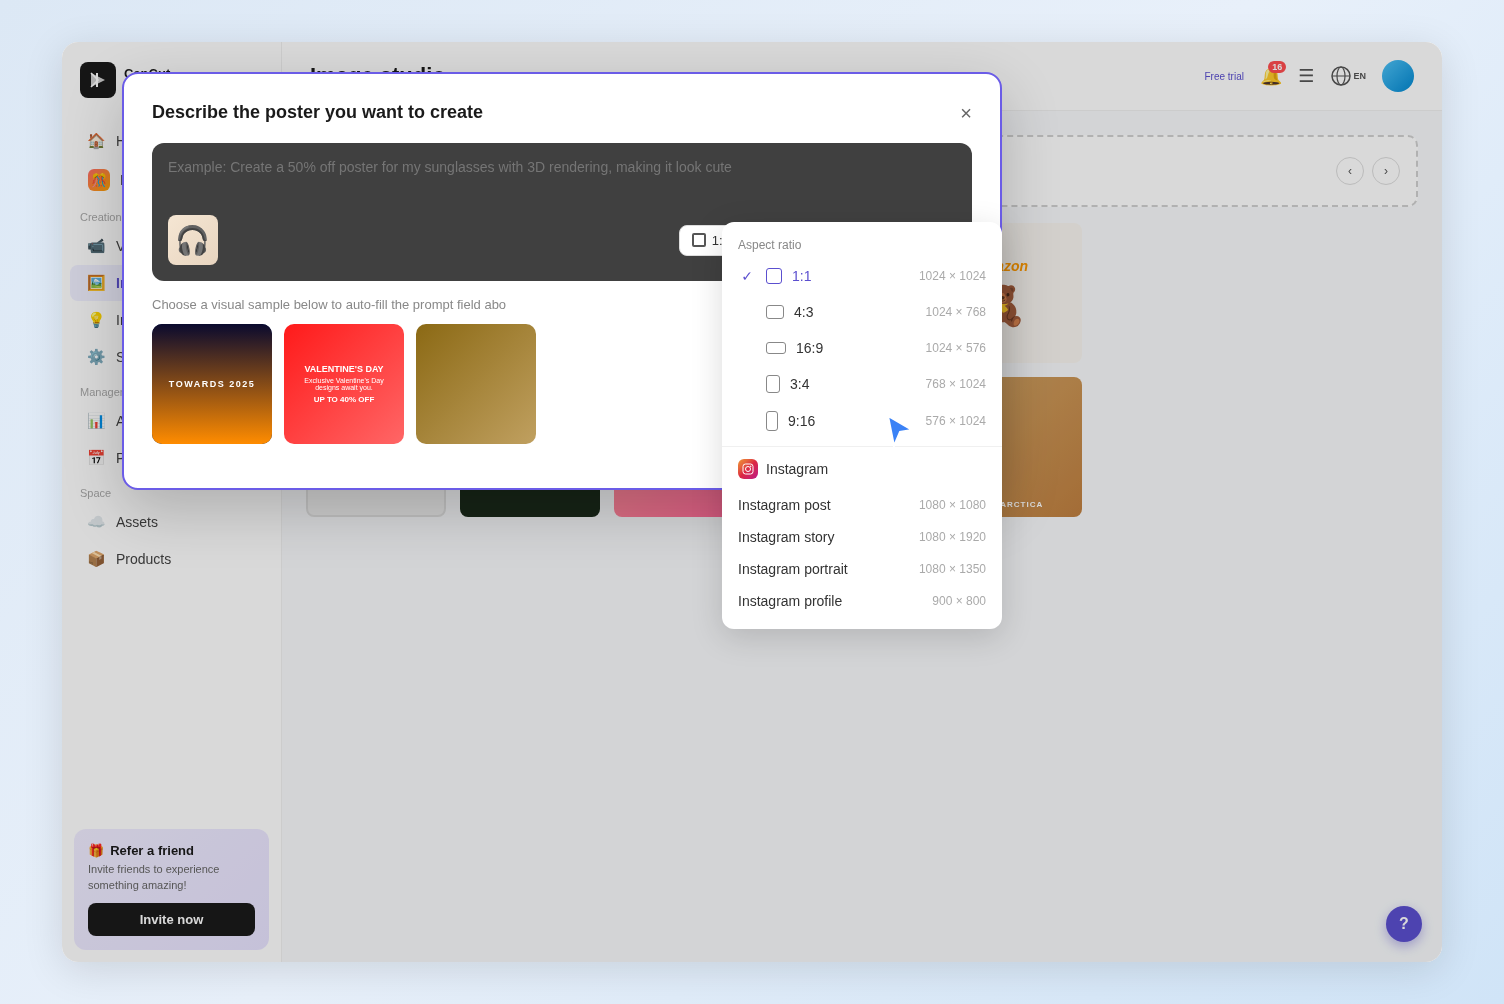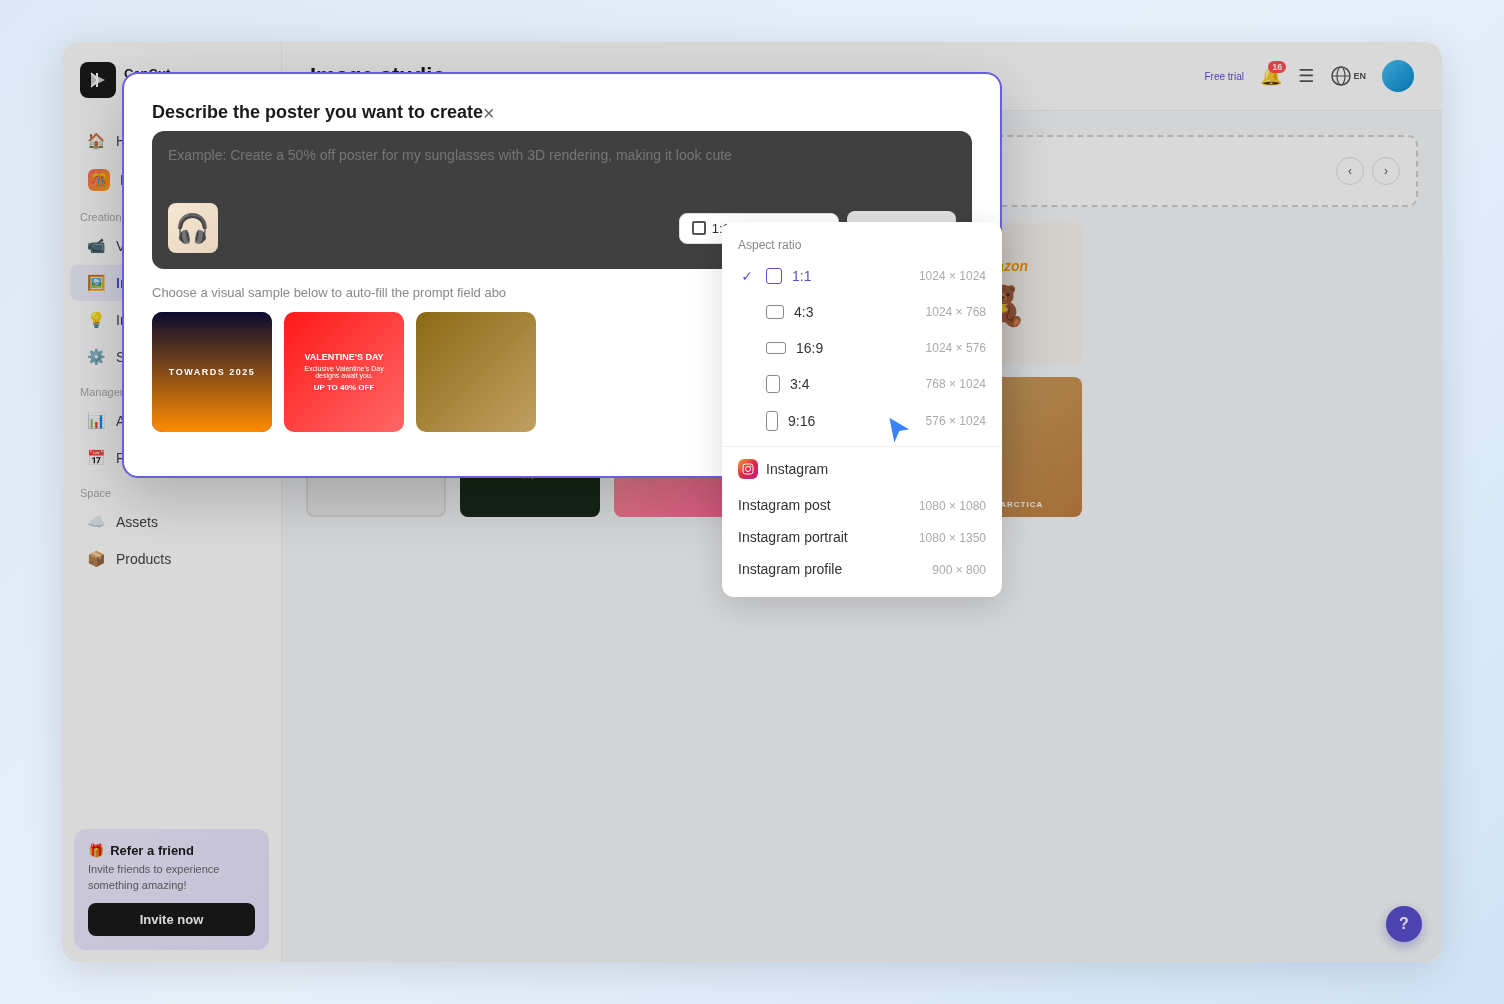--- a/index.html
+++ b/index.html
@@ -251,21 +251,22 @@
       border-radius: 16px;
       width: 880px;
       padding: 28px;
       box-shadow: 0 20px 60px rgba(0,0,0,0.2);
       position: relative;
       border: 2px solid #6b5ce7;
     }
     .dialog-header {
       display: flex;
       align-items: center;
-      margin-bottom: 8px;
+      justify-content: space-between;
+      margin-bottom: 20px;
     }
     .dialog-title {
       font-size: 18px;
       font-weight: 700;
       color: #1a1a1a;
     }
     .close-btn {
       background: none;
       border: none;
       font-size: 20px;
@@ -472,21 +473,21 @@
       background: linear-gradient(135deg, #f09433 0%, #e6683c 25%, #dc2743 50%, #cc2366 75%, #bc1888 100%);
       border-radius: 6px;
       display: flex;
       align-items: center;
       justify-content: center;
       color: white;
       font-size: 12px;
     }
     .insta-item {
       display: flex;
-      align-items: flex-end;
+      align-items: center;
       padding: 8px 16px;
       cursor: pointer;
       font-size: 14px;
       color: #333;
     }
     .insta-item .name { flex: 1; }
     .insta-item .px { font-size: 12px; color: #aaa; }
     .beta-badge {
       position: absolute;
       top: 10px;
@@ -840,20 +841,24 @@
           </div>
           <span>Instagram</span>
         </div>
       </div>
 
       <div class="insta-item">
         <span class="name">Instagram post</span>
         <span class="px">1080 × 1080</span>
       </div>
       <div class="insta-item">
+        <span class="name">Instagram story</span>
+        <span class="px">1080 × 1920</span>
+      </div>
+      <div class="insta-item">
         <span class="name">Instagram portrait</span>
         <span class="px">1080 × 1350</span>
       </div>
       <div class="insta-item">
         <span class="name">Instagram profile</span>
         <span class="px">900 × 800</span>
       </div>
     </div>
 
     <div style="position:absolute;top:370px;left:820px;z-index:300;">

